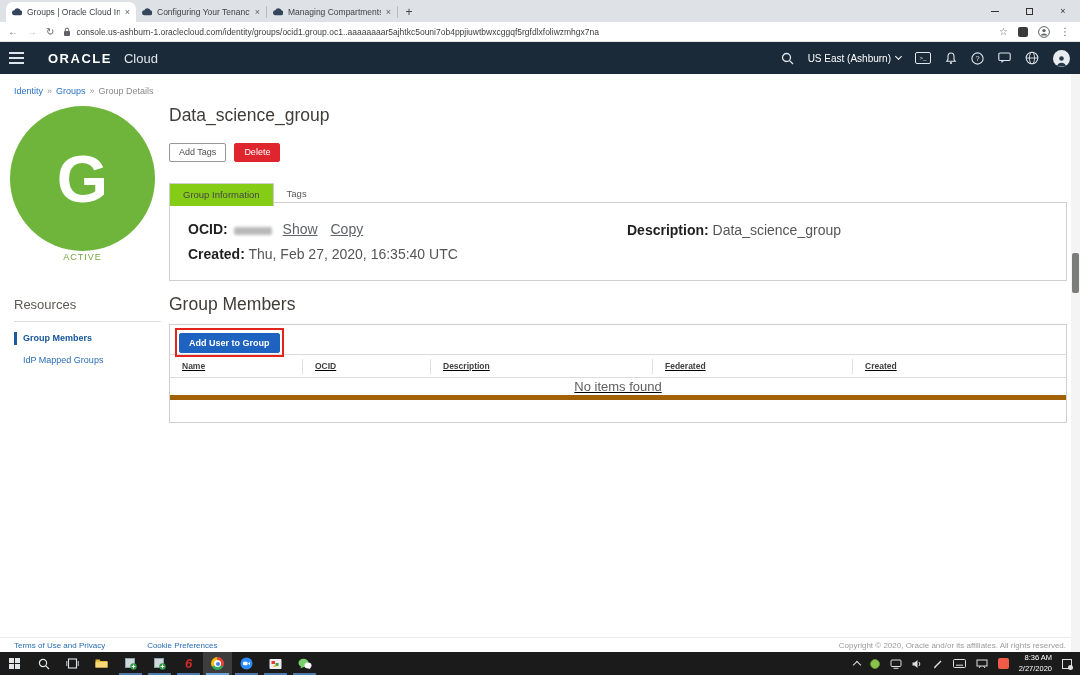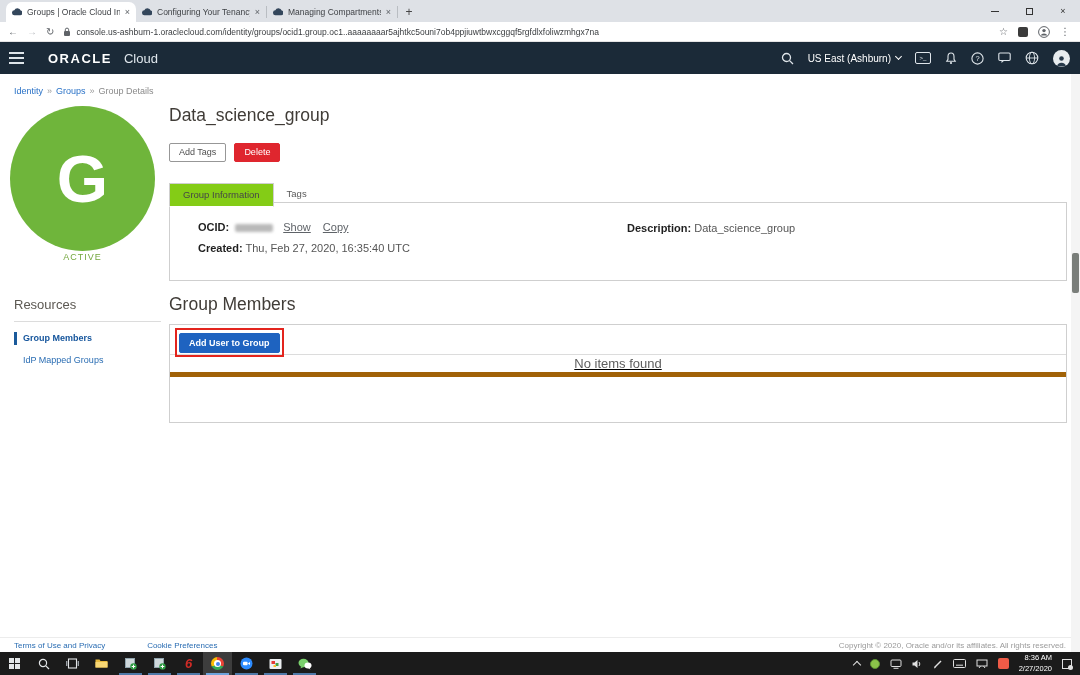--- a/index.html
+++ b/index.html
@@ -50,21 +50,21 @@
   .gstatus { position:absolute; left:10px; top:252px; width:145px; text-align:center; color:#74a73e; font-size:9px; letter-spacing:1px; }
 
   .ptitle { position:absolute; left:169px; top:105px; font-size:17.5px; color:#403c37; }
   .actionrow { position:absolute; left:169px; top:143px; display:flex; gap:8px; }
   .btn-sec { height:19px; padding:0 9px; background:#fff; border:1px solid #979797; border-radius:2px; font-size:9px; color:#4f4f4f; line-height:17px; }
   .btn-del { height:19px; padding:0 9px; background:#df262e; border:1px solid #df262e; border-radius:2px; font-size:9px; color:#fff; line-height:17px; }
 
   .dtabs { position:absolute; left:169px; top:183px; display:flex; z-index:2; }
   .dtab { padding:5px 13px 6px; font-size:9.5px; color:#5a5a5a; }
   .dtab.active { background:#84cc16; border:1px solid #cfcfcf; border-bottom:1px solid #fff; color:#464646; }
-  .info-panel { position:absolute; left:169px; top:202px; width:898px; height:79px; border:1px solid #cfcfcf; background:#fff; z-index:1; padding:18px 28px; font-size:11px; color:#555; }
+  .info-panel { position:absolute; left:169px; top:202px; width:898px; height:79px; border:1px solid #cfcfcf; background:#fff; z-index:1; padding:18px 18px; font-size:14px; color:#555; }
   .info-panel b { color:#1f1f1f; }
   .blur-chip { display:inline-block; width:38px; height:8px; background:#b9b9b9; border-radius:2px; filter:blur(1.5px); margin:0 7px -1px 6px; }
   .ilink { color:#5f6368; text-decoration:underline; margin-right:9px; }
   .created-row { margin-top:9px; }
   .desc-col { position:absolute; left:457px; top:19px; }
 
   .res-head { position:absolute; left:14px; top:297px; font-size:13px; color:#5c5852; }
   .res-div { position:absolute; left:14px; top:321px; width:147px; height:1px; background:#dcdcdc; }
   .res-item1 { position:absolute; left:14px; top:332px; border-left:3px solid #1b5a9b; padding-left:6px; font-size:9px; font-weight:bold; color:#15559c; line-height:13px; }
   .res-item2 { position:absolute; left:17px; top:354px; padding-left:6px; font-size:9px; color:#2a6db3; line-height:13px; }
@@ -255,20 +255,27 @@
 <div class="res-item1">Group Members</div>
 <div class="res-item2">IdP Mapped Groups</div>
 
 <div class="gm-head">Group Members</div>
 <div class="gm-panel">
   <div class="gm-btnzone">
     <span class="redbox">
       <button class="btn-primary">Add User to Group</button>
     </span>
   </div>
+  <div class="gm-cols">
+    <div class="gm-col c0">Name</div>
+    <div class="gm-col c1">OCID</div>
+    <div class="gm-col c2">Description</div>
+    <div class="gm-col c3">Federated</div>
+    <div class="gm-col c4">Created</div>
+  </div>
   <div class="gm-empty">No items found</div>
 </div>
 
 <div class="footer">
   <a href="#" class="flink">Terms of Use and Privacy</a>
   <a href="#" class="flink">Cookie Preferences</a>
   <span class="fcopy">Copyright © 2020, Oracle and/or its affiliates. All rights reserved.</span>
 </div>
 
 <div class="sbar">

